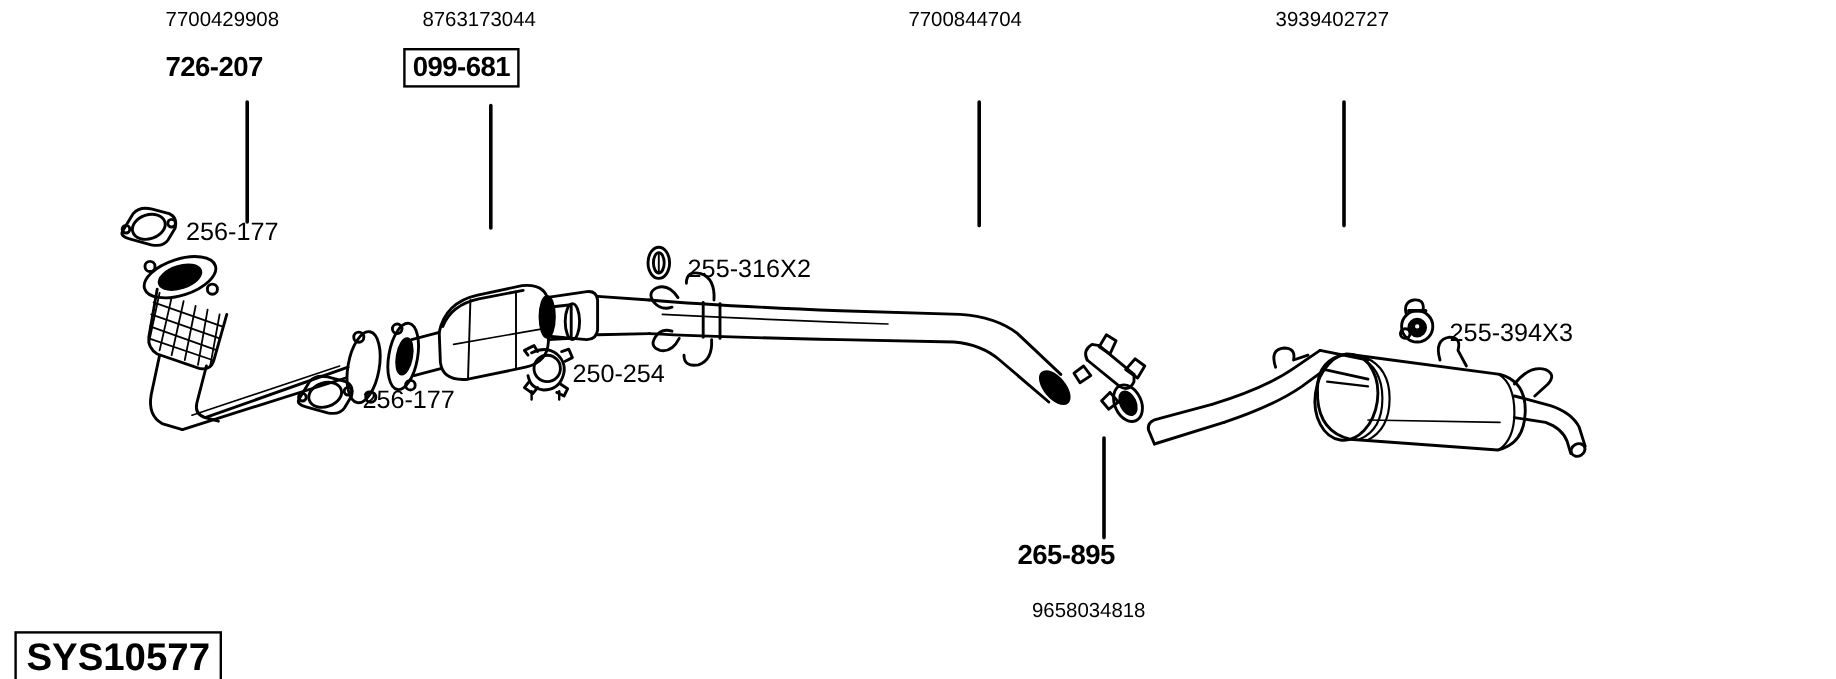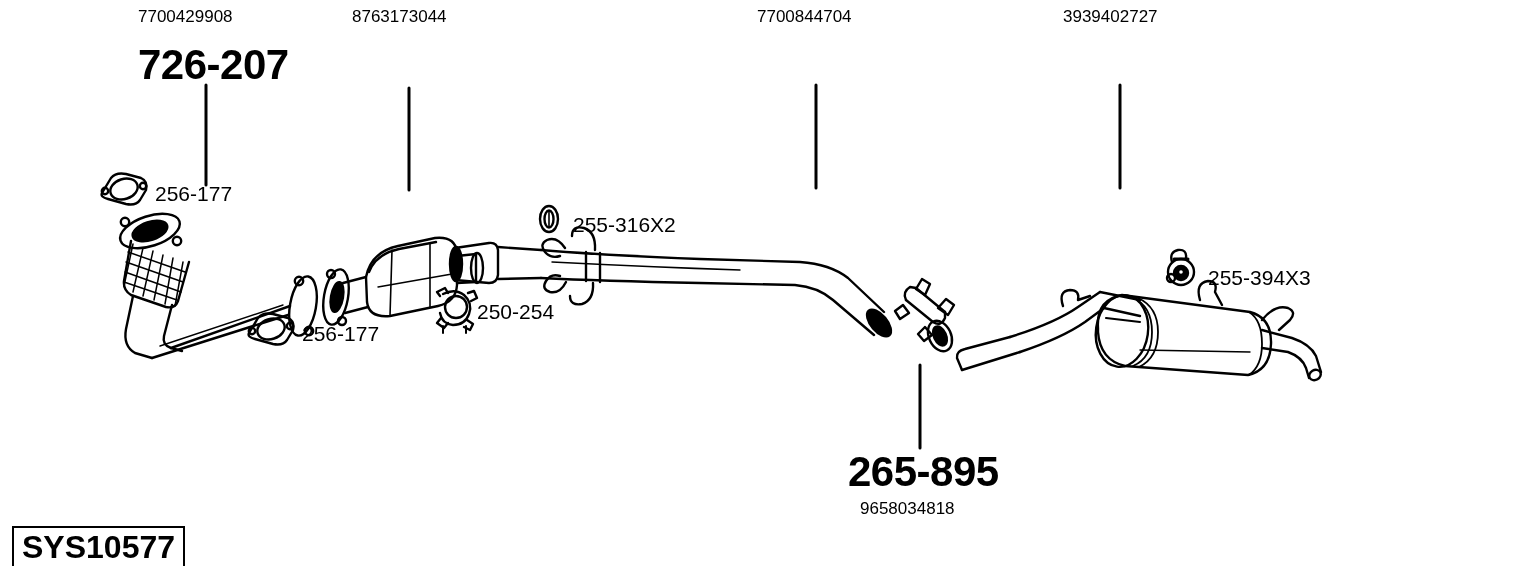--- a/index.html
+++ b/index.html
@@ -28,21 +28,21 @@
     top: 0;
     width: 1530px;
     height: 566px;
   }
   .lbl {
     position: absolute;
     white-space: nowrap;
     line-height: 1;
   }
   .lbl-main {
-    font-size: 42px;
+    font-size: 23px;
     font-weight: bold;
     letter-spacing: -0.5px;
   }
   .lbl-oem {
     font-size: 17px;
     font-weight: normal;
   }
   .lbl-part {
     font-size: 21px;
     font-weight: normal;
@@ -251,20 +251,21 @@
         <circle cx="1171" cy="278" r="4"></circle>
       </g>
 
     </g>
   </svg>
 
   <div class="lbl lbl-oem" style="left:138px; top:8px;">7700429908</div>
   <div class="lbl lbl-main" style="left:138px; top:44px;">726-207</div>
 
   <div class="lbl lbl-oem" style="left:352px; top:8px;">8763173044</div>
+  <div class="lbl lbl-main lbl-boxed" style="left:336px; top:40px;">099-681</div>
 
   <div class="lbl lbl-oem" style="left:757px; top:8px;">7700844704</div>
 
   <div class="lbl lbl-oem" style="left:1063px; top:8px;">3939402727</div>
 
   <div class="lbl lbl-main" style="left:848px; top:451px;">265-895</div>
   <div class="lbl lbl-oem" style="left:860px; top:500px;">9658034818</div>
 
   <div class="lbl lbl-part" style="left:155px; top:183px;">256-177</div>
   <div class="lbl lbl-part" style="left:302px; top:323px;">256-177</div>

